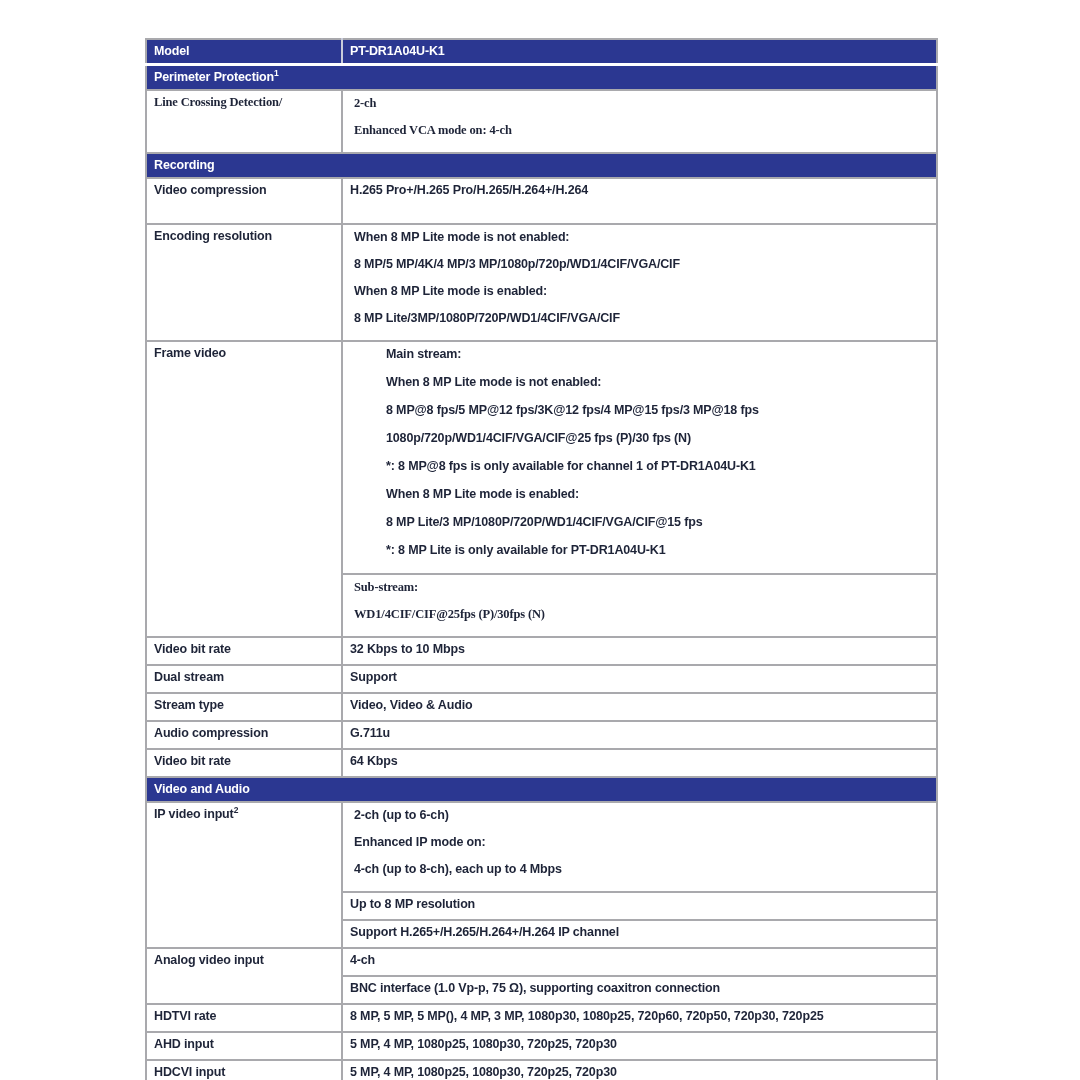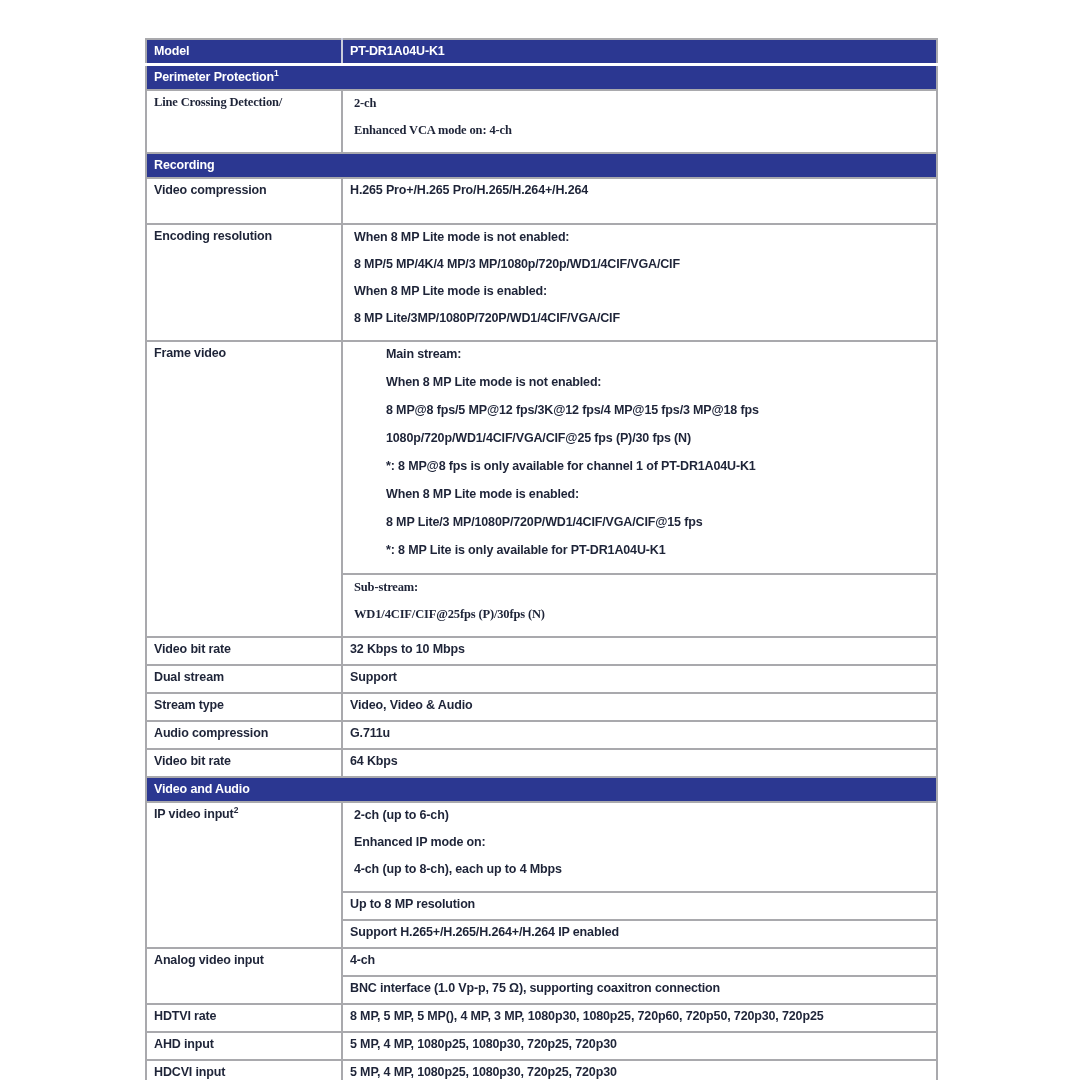--- a/index.html
+++ b/index.html
@@ -145,21 +145,21 @@
       <td>
         <div class="cell-line">2-ch (up to 6-ch)</div>
         <div class="cell-line">Enhanced IP mode on:</div>
         <div class="cell-line">4-ch (up to 8-ch), each up to 4 Mbps</div>
       </td>
     </tr>
     <tr class="single">
       <td>Up to 8 MP resolution</td>
     </tr>
     <tr class="single">
-      <td>Support H.265+/H.265/H.264+/H.264 IP enabled</td>
+      <td>Support H.265+/H.265/H.264+/H.264 IP channel</td>
     </tr>
     <tr class="single">
       <td class="lbl" rowspan="2">Analog video input</td>
       <td>4-ch</td>
     </tr>
     <tr class="single">
       <td>BNC interface (1.0 Vp-p, 75 Ω), supporting coaxitron connection</td>
     </tr>
     <tr class="single">
       <td class="lbl">HDTVI rate</td>

